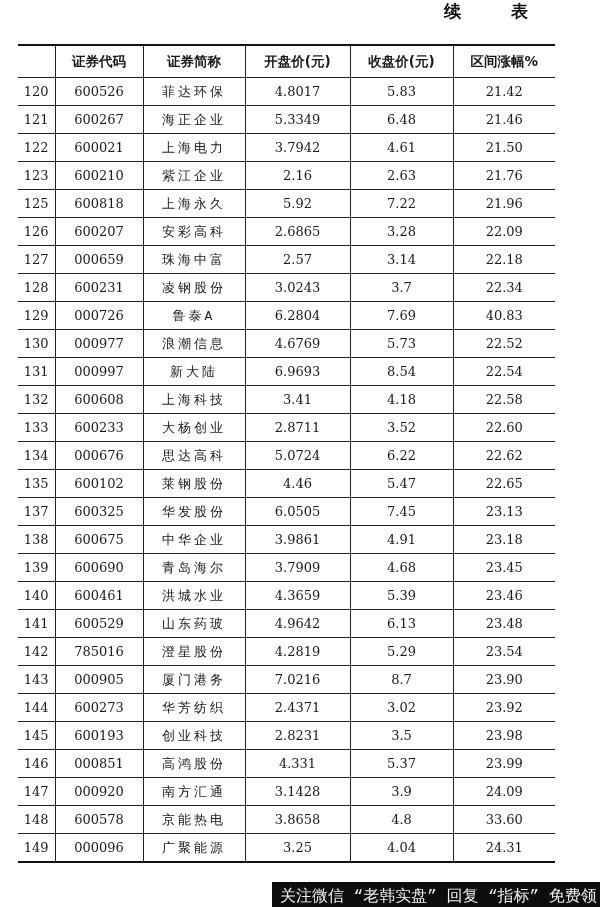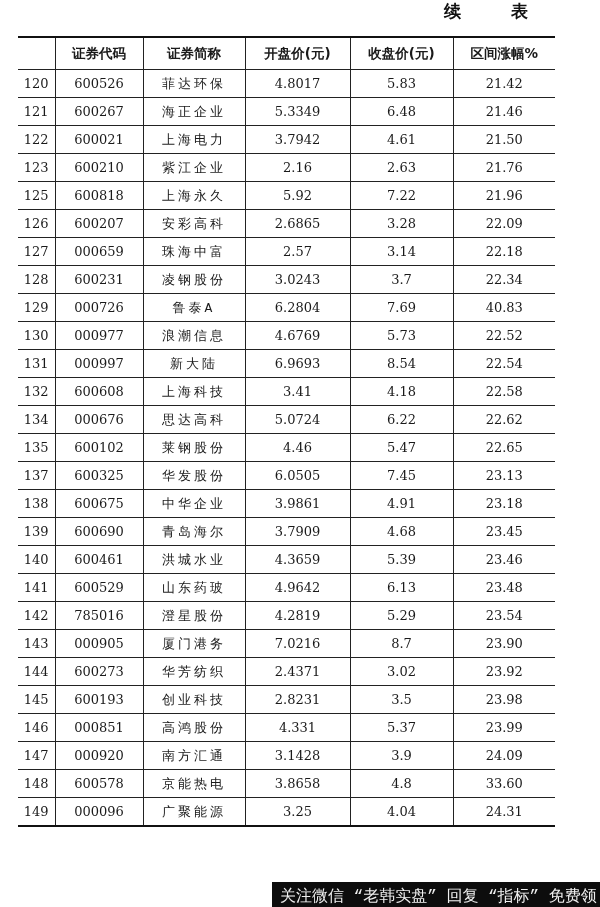--- a/index.html
+++ b/index.html
@@ -1,20 +1,20 @@
 <!DOCTYPE html>
 <html><head>
 <meta charset="utf-8">
 <style>
   html, body { margin:0; padding:0; background:#ffffff; }
   body { width:600px; height:907px; position:relative; overflow:hidden;
          font-family:"DejaVu Serif", "Liberation Serif", serif; color:#1a1a1a; }
   .title { position:absolute; top:0; left:428px; font-size:17px; font-weight:bold;
            letter-spacing:22px; color:#111; font-family:"DejaVu Sans", sans-serif;margin-left:16px; }
-  table.stock { position:absolute; top:36px; left:18px; border-collapse:collapse;
+  table.stock { position:absolute; top:44px; left:18px; border-collapse:collapse;
                 table-layout:fixed; width:537px; }
   table.stock th, table.stock td { border-top:1.5px solid #222; border-bottom:1.5px solid #222;
                 border-left:1px solid #222; border-right:1px solid #222;
                 text-align:center; padding:0; white-space:nowrap; overflow:hidden; }
   table.stock th { height:31px; font-size:13.5px; font-weight:bold;
                    font-family:"DejaVu Sans", sans-serif; border-top:2.5px solid #111; }
   table.stock td { height:27px; font-size:13px; }
   table.stock th:first-child, table.stock td:first-child { border-left:none; }
   table.stock th:last-child, table.stock td:last-child { border-right:none; }
   table.stock tr:last-child td { border-bottom:2.5px solid #111; }
@@ -141,20 +141,28 @@
       </tr>
       <tr>
         <td class="idx">132</td>
         <td class="code">600608</td>
         <td class="name">上海科技</td>
         <td class="open">3.41</td>
         <td class="close">4.18</td>
         <td class="change">22.58</td>
       </tr>
       <tr>
+        <td class="idx">133</td>
+        <td class="code">600233</td>
+        <td class="name">大杨创业</td>
+        <td class="open">2.8711</td>
+        <td class="close">3.52</td>
+        <td class="change">22.60</td>
+      </tr>
+      <tr>
         <td class="idx">134</td>
         <td class="code">000676</td>
         <td class="name">思达高科</td>
         <td class="open">5.0724</td>
         <td class="close">6.22</td>
         <td class="change">22.62</td>
       </tr>
       <tr>
         <td class="idx">135</td>
         <td class="code">600102</td>

